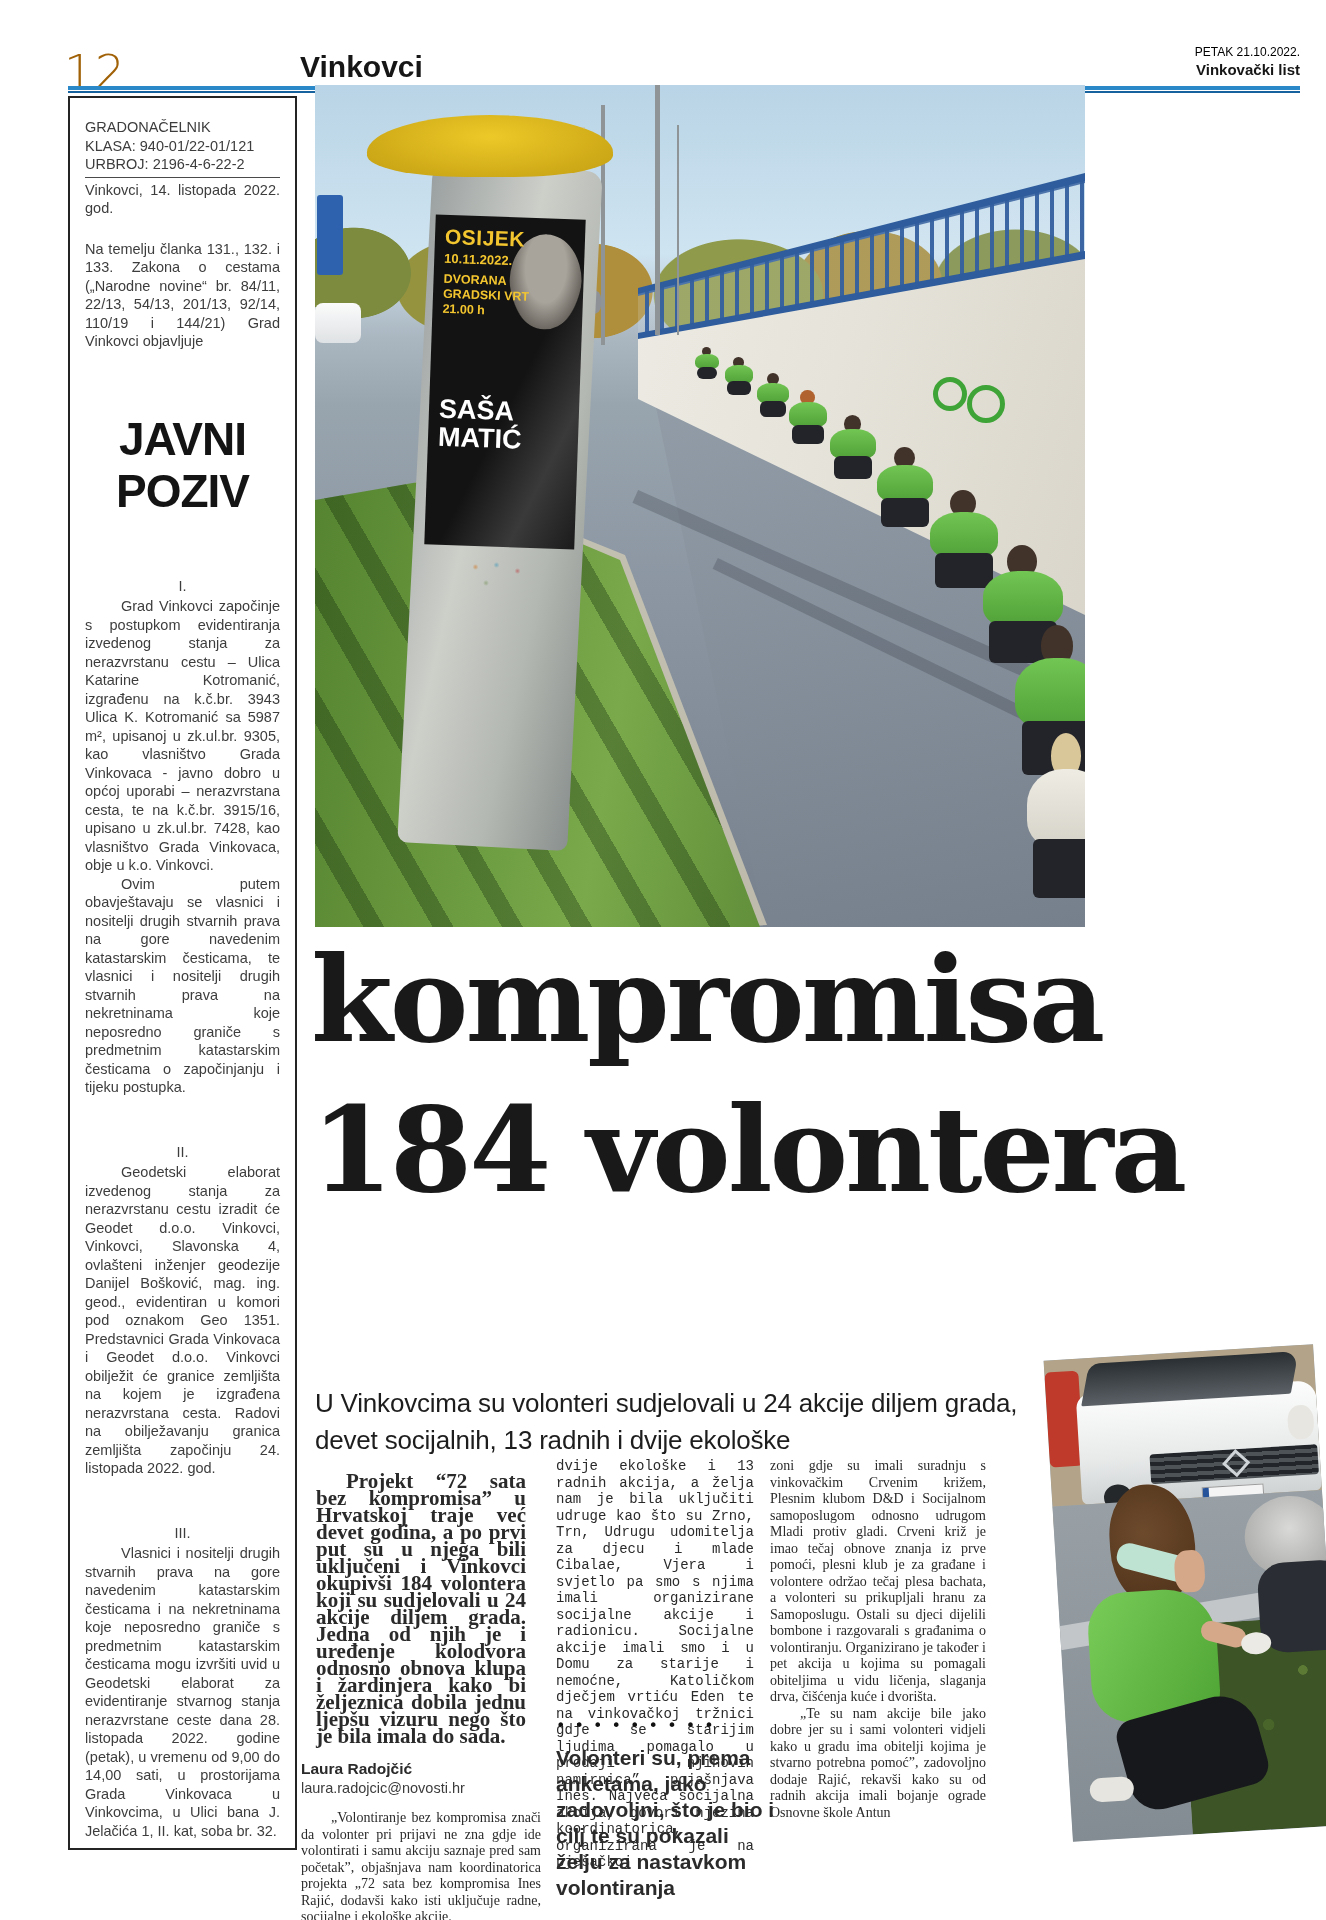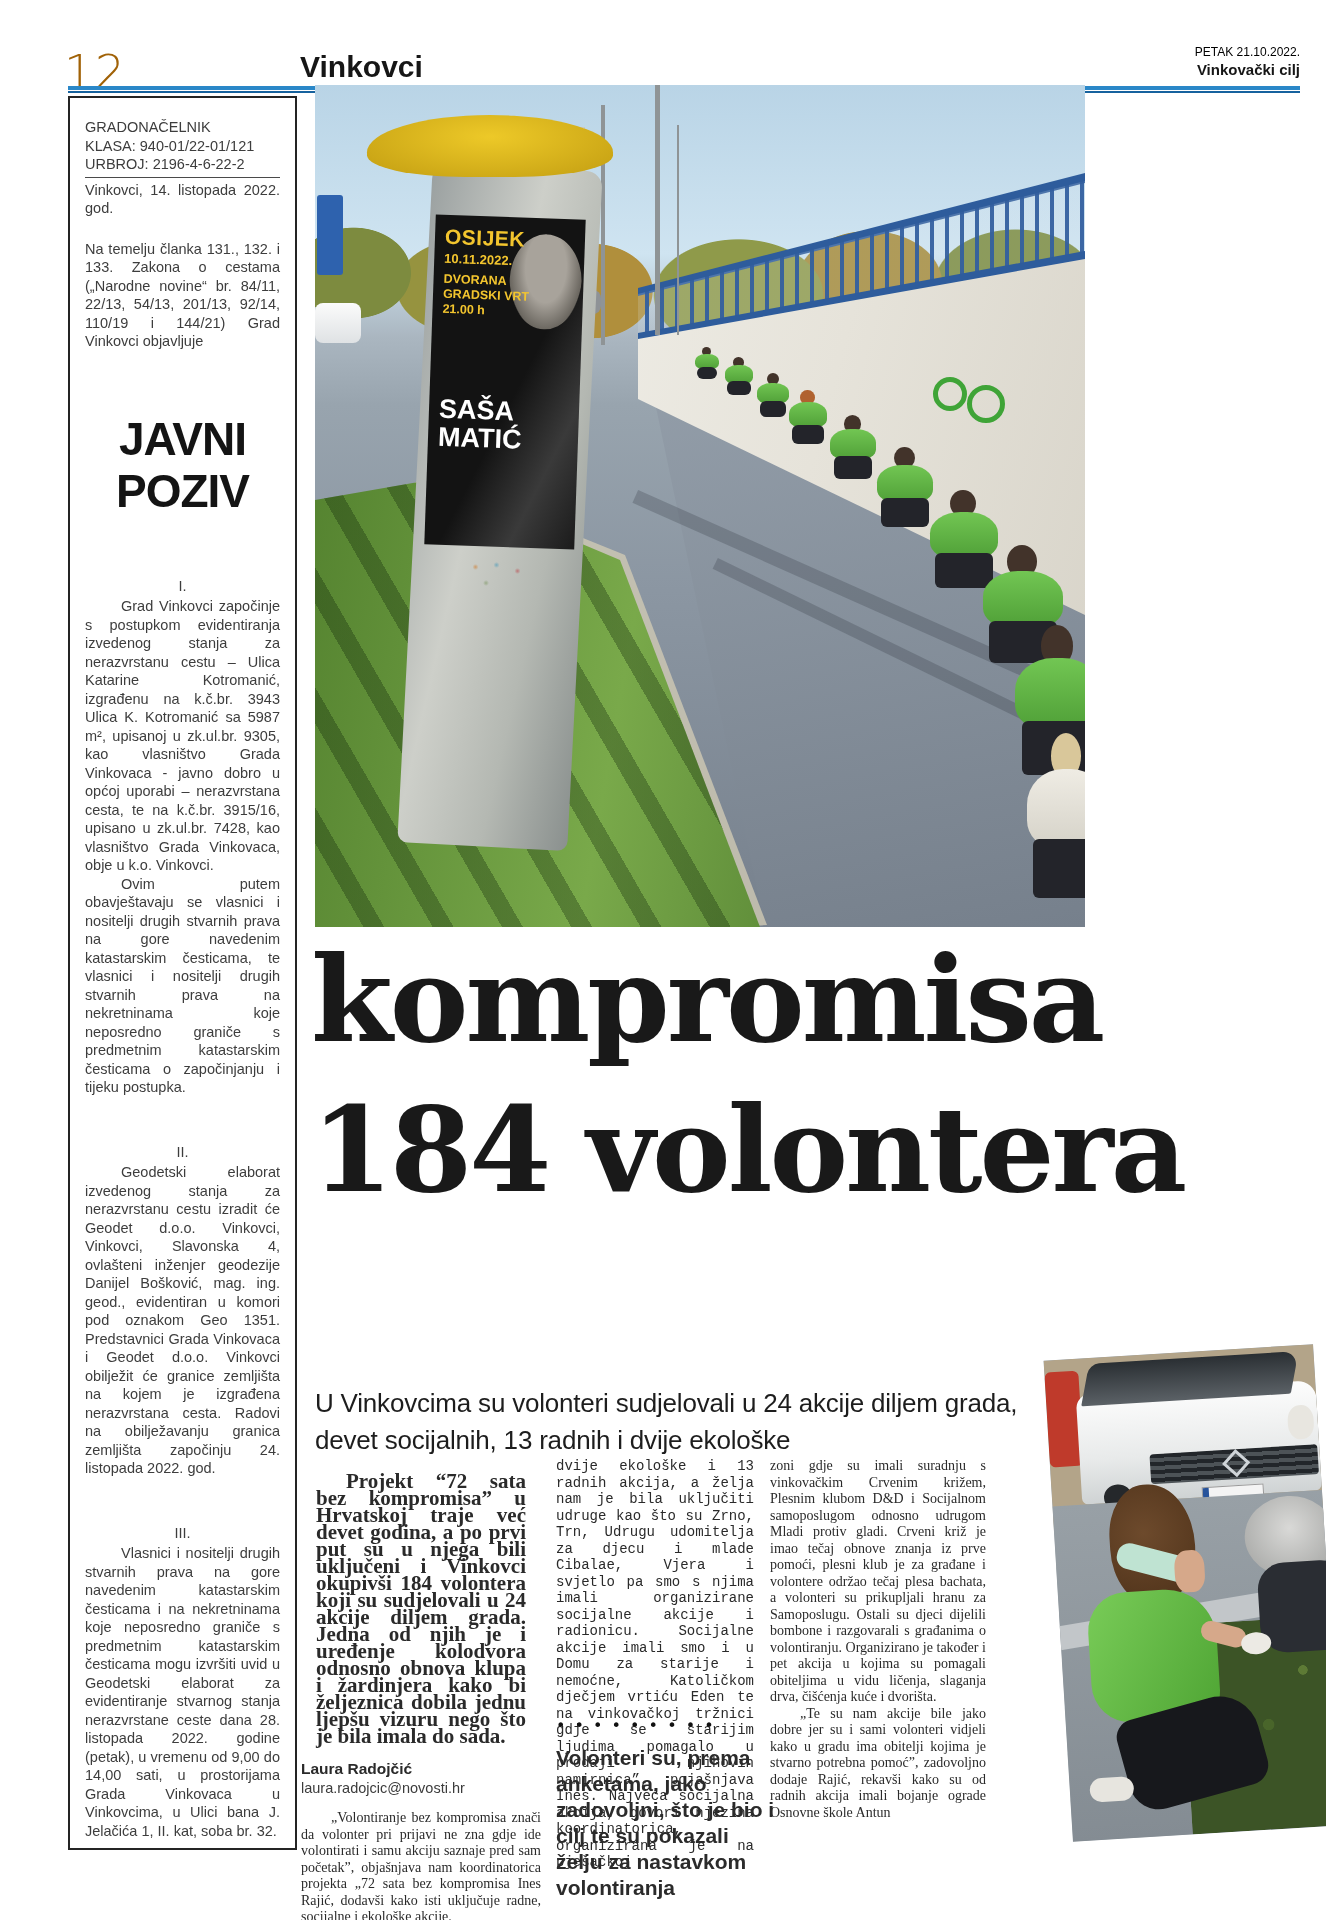--- a/index.html
+++ b/index.html
@@ -170,21 +170,21 @@
 </style>
 </head>
 <body>
 
 <div class="page">
 
   <div class="abs pagenum">12</div>
   <div class="abs section-title">Vinkovci</div>
   <div class="abs issue-block">
     <div class="issue-date">PETAK 21.10.2022.</div>
-    <div class="issue-name">Vinkovački cilj</div>
+    <div class="issue-name">Vinkovački list</div>
   </div>
   <div class="abs header-rule"></div>
 
   <div class="abs leftbox">
     <div>GRADONAČELNIK</div>
     <div>KLASA: 940-01/22-01/121</div>
     <div class="lc-urbroj">URBROJ: 2196-4-6-22-2</div>
     <div>Vinkovci, 14. listopada 2022. god.</div>
     <p class="lc-intro">Na temelju članka 131., 132. i 133. Zakona o cestama („Narodne novine“ br. 84/11, 22/13, 54/13, 201/13, 92/14, 110/19 i 144/21) Grad Vinkovci objavljuje</p>
     <div class="lc-title">

